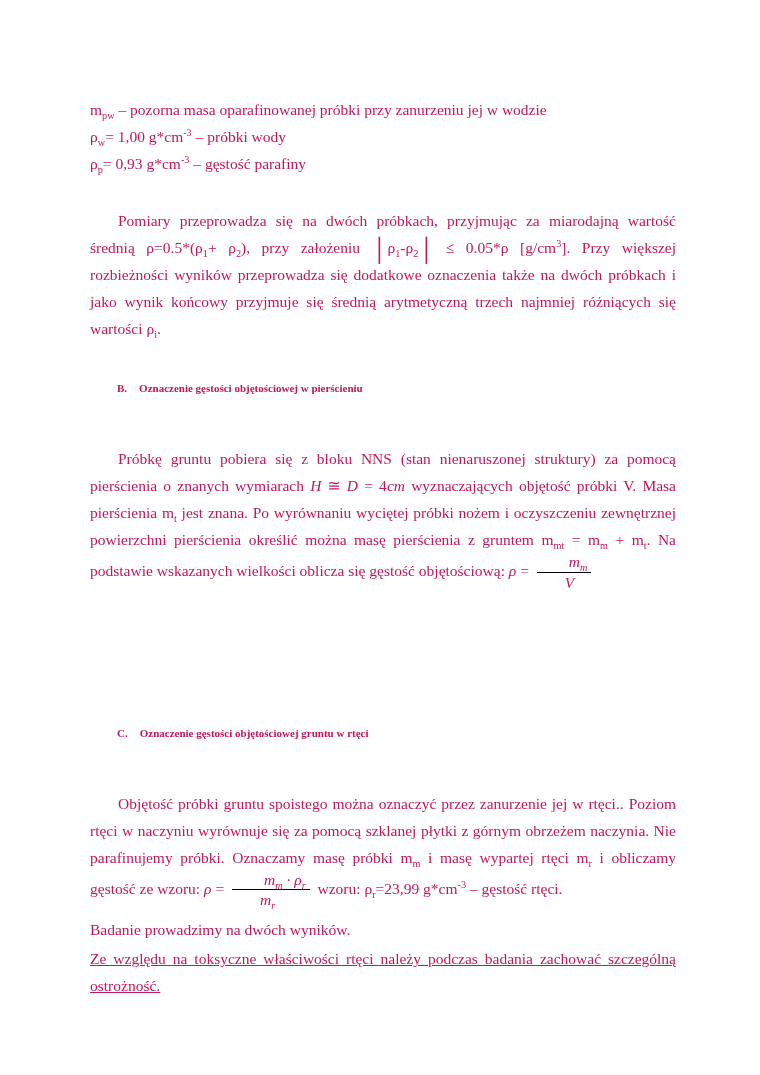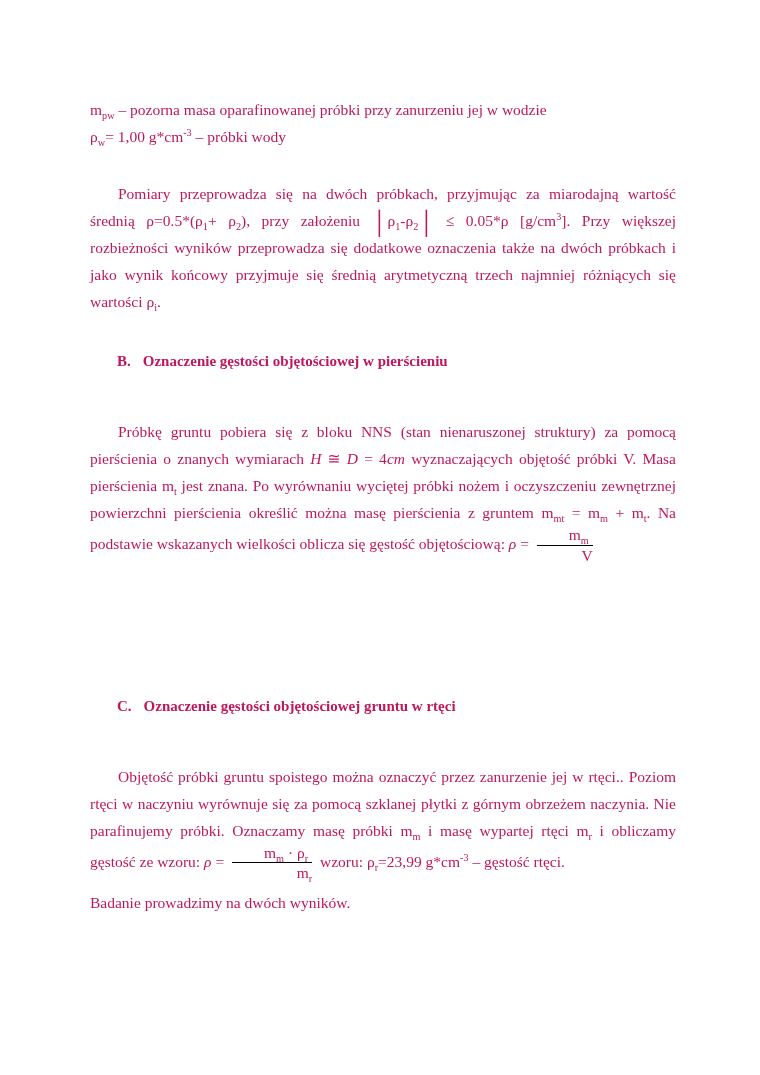--- a/index.html
+++ b/index.html
@@ -21,61 +21,64 @@
   .line { text-align: left; }
   .para { text-align: justify; }
   .para.indent { text-indent: 28px; }
   .para.mt, .line.mt { margin-top: 30px; }
   .line.tight { margin-top: 7px; }
   .para.tight { margin-top: 2px; }
   .para.underline, .para.underline span { text-decoration: underline; }
   .heading {
     padding-left: 27px;
     font-weight: bold;
-    font-size: 15px;
+    font-size: 11px;
     margin-top: 33px;
     margin-bottom: 43px;
     text-align: left;
   }
   .heading .prefix { display: inline-block; margin-right: 12px; }
   .spacer { height: 95px; }
   .sub { vertical-align: sub; font-size: 0.66em; line-height: 0; }
   .sup { vertical-align: super; font-size: 0.66em; line-height: 0; }
   .i { font-style: italic; }
   .bar {
     font-size: 1.45em;
     vertical-align: -0.2em;
     line-height: 0;
     font-weight: 400;
   }
   .frac {
     display: inline-flex;
     flex-direction: column;
-    align-items: flex-end;
+    align-items: flex-start;
     vertical-align: middle;
     margin: 0 4px;
+    font-style: italic;
     line-height: 1.15;
   }
   .frac .num { border-bottom: 1.3px solid #000; padding: 0 4px 1px; }
   .frac .den { padding-top: 1px; }
 </style>
 </head>
 <body>
 
 <div class="page">
   <div class="content">
       <div class="block line"><span>m</span><span class="sub">pw</span><span> – pozorna masa oparafinowanej próbki przy zanurzeniu jej w wodzie</span></div>
       <div class="block line"><span>ρ</span><span class="sub">w</span><span>= 1,00 g*cm</span><span class="sup">-3</span><span> – próbki wody</span></div>
+      <div class="block line"><span>ρ</span><span class="sub">p</span><span>= 0,93 g*cm</span><span class="sup">-3</span><span> – gęstość parafiny</span></div>
       <div class="block para indent mt"><span>Pomiary przeprowadza się na dwóch próbkach, przyjmując za miarodajną wartość średnią ρ=0.5*(ρ</span><span class="sub">1</span><span>+ ρ</span><span class="sub">2</span><span>),  przy  założeniu  </span><span class="bar">│</span><span>ρ</span><span class="sub">1</span><span>-ρ</span><span class="sub">2</span><span class="bar">│</span><span>  ≤  0.05*ρ  [g/cm</span><span class="sup">3</span><span>].  Przy  większej  rozbieżności wyników przeprowadza się dodatkowe oznaczenia także na dwóch próbkach i jako wynik końcowy przyjmuje się średnią arytmetyczną trzech najmniej różniących się wartości ρ</span><span class="sub">i</span><span>.</span></div>
       <div class="block heading"><span class="prefix">B.</span><span class="htext">Oznaczenie gęstości objętościowej w pierścieniu</span></div>
       <div class="block para indent"><span>Próbkę  gruntu  pobiera  się  z  bloku  NNS  (stan  nienaruszonej  struktury)  za  pomocą pierścienia o znanych wymiarach  </span><span class="i">H</span><span> ≅ </span><span class="i">D</span><span> = 4</span><span class="i">cm</span><span> wyznaczających objętość próbki V. Masa pierścienia m</span><span class="sub">t</span><span> jest znana. Po wyrównaniu wyciętej próbki nożem i oczyszczeniu zewnętrznej powierzchni pierścienia określić można masę pierścienia z gruntem m</span><span class="sub">mt</span><span> = m</span><span class="sub">m</span><span> + m</span><span class="sub">t</span><span>. Na podstawie wskazanych wielkości oblicza się gęstość objętościową:  </span><span class="i">ρ</span><span> = </span><span class="frac">
           <span class="num"><span>m</span><span class="sub">m</span></span>
           <span class="den"><span>V</span></span>
         </span></div>
       <div class="block spacer"></div>
       <div class="block heading"><span class="prefix">C.</span><span class="htext">Oznaczenie gęstości objętościowej gruntu w rtęci</span></div>
       <div class="block para indent"><span>Objętość próbki gruntu spoistego można oznaczyć przez zanurzenie jej w rtęci.. Poziom rtęci w naczyniu wyrównuje się za pomocą szklanej płytki z górnym obrzeżem naczynia. Nie parafinujemy próbki. Oznaczamy masę próbki m</span><span class="sub">m</span><span> i masę wypartej rtęci m</span><span class="sub">r</span><span> i obliczamy gęstość ze wzoru: </span><span class="i">ρ</span><span> = </span><span class="frac">
           <span class="num"><span>m</span><span class="sub">m</span><span> · </span><span>ρ</span><span class="sub">r</span></span>
           <span class="den"><span>m</span><span class="sub">r</span></span>
         </span><span> wzoru: ρ</span><span class="sub">r</span><span>=23,99 g*cm</span><span class="sup">-3</span><span> – gęstość rtęci.</span></div>
       <div class="block line tight"><span>Badanie prowadzimy na dwóch wyników.</span></div>
+      <div class="block para tight underline"><span>Ze względu na toksyczne właściwości rtęci należy podczas badania zachować szczególną ostrożność.</span></div>
     </div>
 </div>
 
 </body></html>

